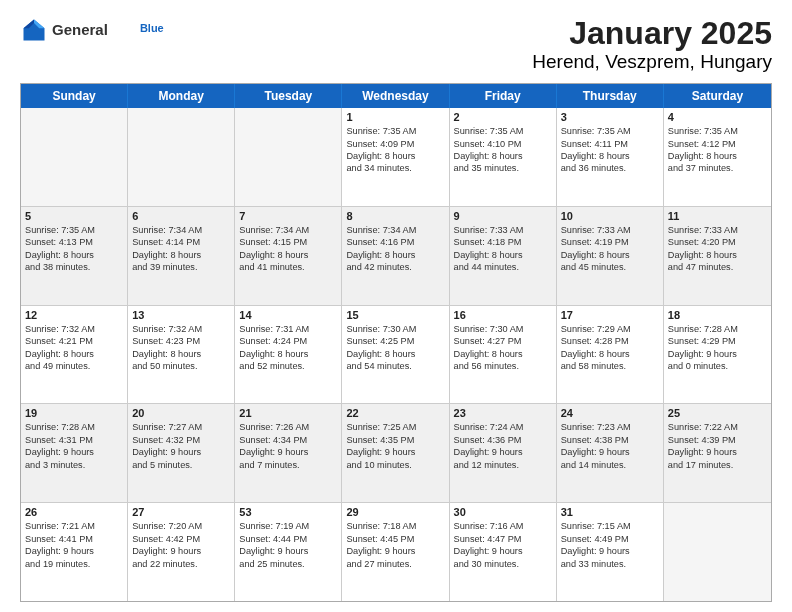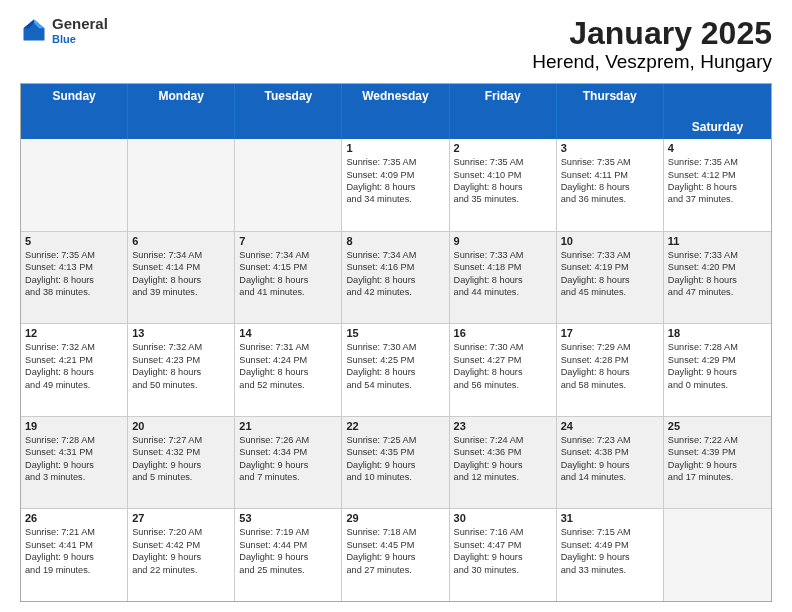--- a/index.html
+++ b/index.html
@@ -23,22 +23,23 @@
       align-items: flex-start;
       margin-bottom: 10px;
     }
     .logo {
       display: flex;
       align-items: center;
       gap: 4px;
     }
     .logo-text {
       display: flex;
-      flex-direction: column;
+      flex-direction: row;
       line-height: 1.1;
+      gap: 32px;
     }
     .logo-general {
       font-size: 15px;
       color: #333;
       font-weight: bold;
     }
     .logo-blue {
       font-size: 11px;
       color: #1565c0;
       font-weight: bold;
@@ -71,21 +72,21 @@
       background: #1565c0;
       color: #fff;
     }
     .cal-header-cell {
       padding: 5px 16px;
       font-size: 12px;
       font-weight: bold;
       text-align: center;
       border-right: 1px solid #1a78d4;
     }
-    .cal-header-cell:last-child { border-right: none; margin-top: 31px; }
+    .cal-header-cell:last-child { border-right: none; }
     .cal-body {
       flex: 1;
       display: flex;
       flex-direction: column;
     }
     .cal-row {
       display: grid;
       grid-template-columns: repeat(7, 1fr);
       flex: 1;
       border-bottom: 1px solid #ccc;

